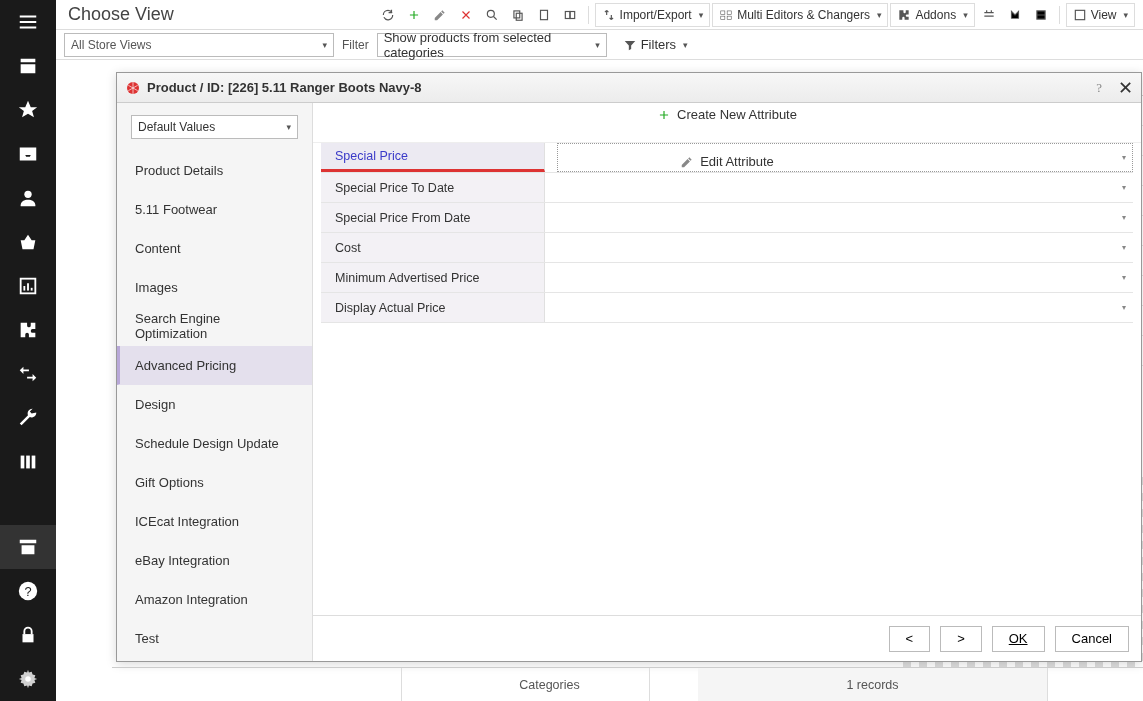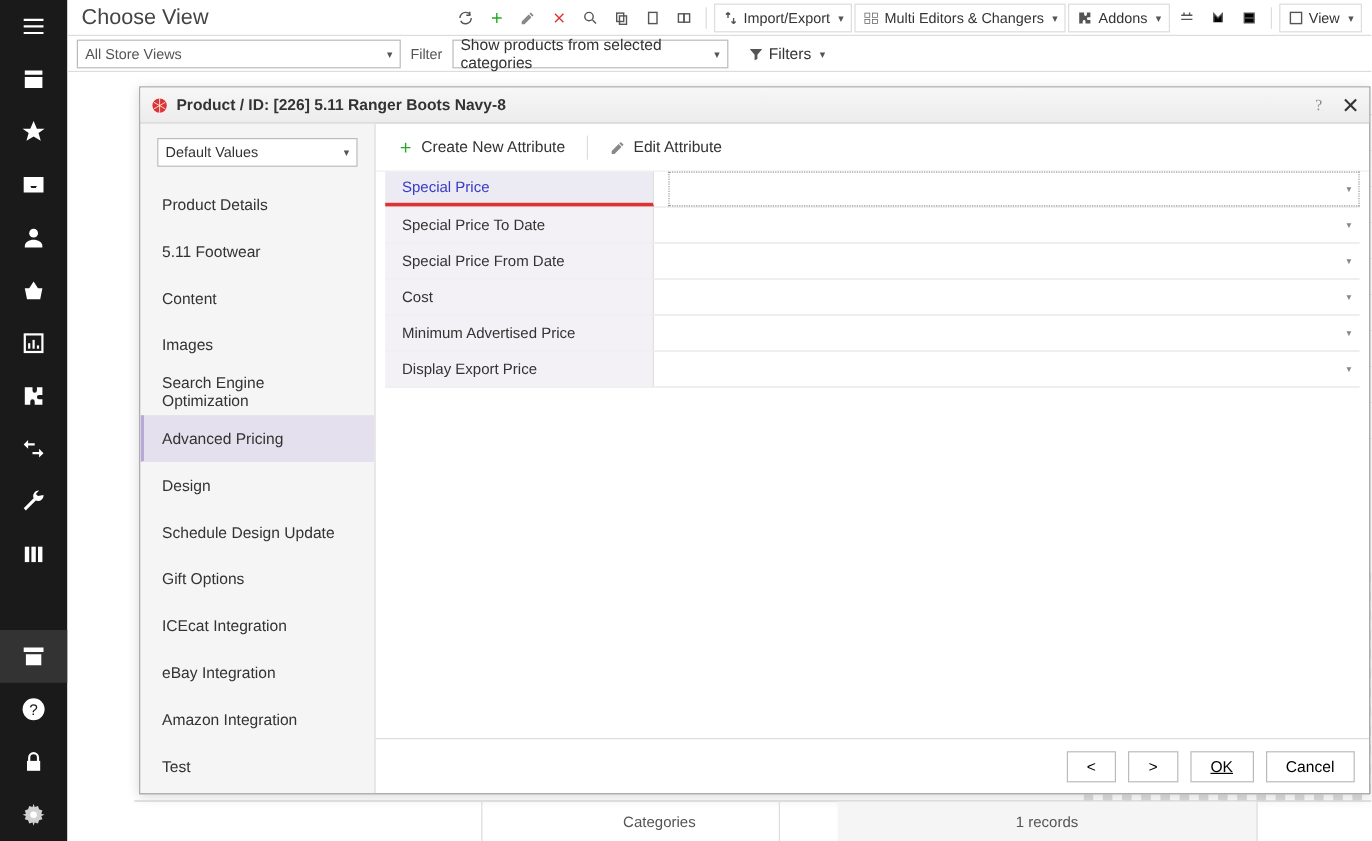--- a/index.html
+++ b/index.html
@@ -36,21 +36,21 @@
 .modal-help { font-family: Georgia, serif; color: #888; cursor: pointer; margin-right: 16px; }
 .modal-close { cursor: pointer; font-size: 18px; color: #333; }
 .modal-body { flex: 1; display: flex; overflow: hidden; }
 .modal-sidebar { width: 196px; background: #f5f5f5; border-right: 1px solid #ddd; display: flex; flex-direction: column; }
 .default-values { margin: 12px 14px; height: 24px; border: 1px solid #bbb; background: #fff; display: flex; align-items: center; padding: 0 6px; font-size: 12px; position: relative; }
 .default-values::after { content: "▾"; position: absolute; right: 6px; font-size: 9px; color: #555; }
 .side-items { flex: 1; overflow-y: auto; }
 .side-item { height: 39px; display: flex; align-items: center; padding: 0 18px; font-size: 13px; color: #333; cursor: pointer; border-bottom: 1px solid transparent; }
 .side-item.active { background: #e4e0ed; border-left: 3px solid #b8a8d8; padding-left: 15px; }
 .modal-content { flex: 1; display: flex; flex-direction: column; }
-.attr-toolbar { height: 40px; display: flex; align-items: center; padding: 0 12px; gap: 12px; border-bottom: 1px solid #eee; }
+.attr-toolbar { height: 40px; display: flex; align-items: center; padding: 0 12px; gap: 12px; border-bottom: 1px solid #eee; flex-direction: column; }
 .attr-btn { display: flex; align-items: center; gap: 6px; cursor: pointer; font-size: 13px; color: #333; padding: 4px 6px; }
 .attr-btn svg { width: 14px; height: 14px; }
 .attr-sep { width: 1px; height: 20px; background: #ddd; }
 .attr-grid { flex: 1; padding: 0 8px; }
 .attr-row { display: flex; height: 30px; border-bottom: 1px solid #e5e5e5; gap: 12px; }
 .attr-label-cell { width: 224px; background: #f3f1f5; border-right: 1px solid #e0e0e0; display: flex; align-items: center; padding: 0 14px; font-size: 12.5px; color: #333; }
 .attr-row.selected .attr-label-cell { color: #3a3ac8; border-bottom: 3px solid #d33; background: #eceaf2; }
 .attr-value-cell { flex: 1; display: flex; align-items: center; padding: 0 6px; position: relative; border: 1px dotted transparent; }
 .attr-row.selected .attr-value-cell { border: 1px dotted #999; }
 .attr-value-cell::after { content: "▾"; position: absolute; right: 6px; font-size: 8px; color: #888; }
@@ -367,21 +367,21 @@
             </div>
             <div class="attr-row">
               <div class="attr-label-cell">Cost</div>
               <div class="attr-value-cell"></div>
             </div>
             <div class="attr-row">
               <div class="attr-label-cell">Minimum Advertised Price</div>
               <div class="attr-value-cell"></div>
             </div>
             <div class="attr-row">
-              <div class="attr-label-cell">Display Export Price</div>
+              <div class="attr-label-cell">Display Actual Price</div>
               <div class="attr-value-cell"></div>
             </div>
           </div>
         <div class="modal-footer">
           <button class="footer-btn">&lt;</button>
           <button class="footer-btn">&gt;</button>
           <button class="footer-btn ok">OK</button>
           <button class="footer-btn">Cancel</button>
         </div>
       </div>

